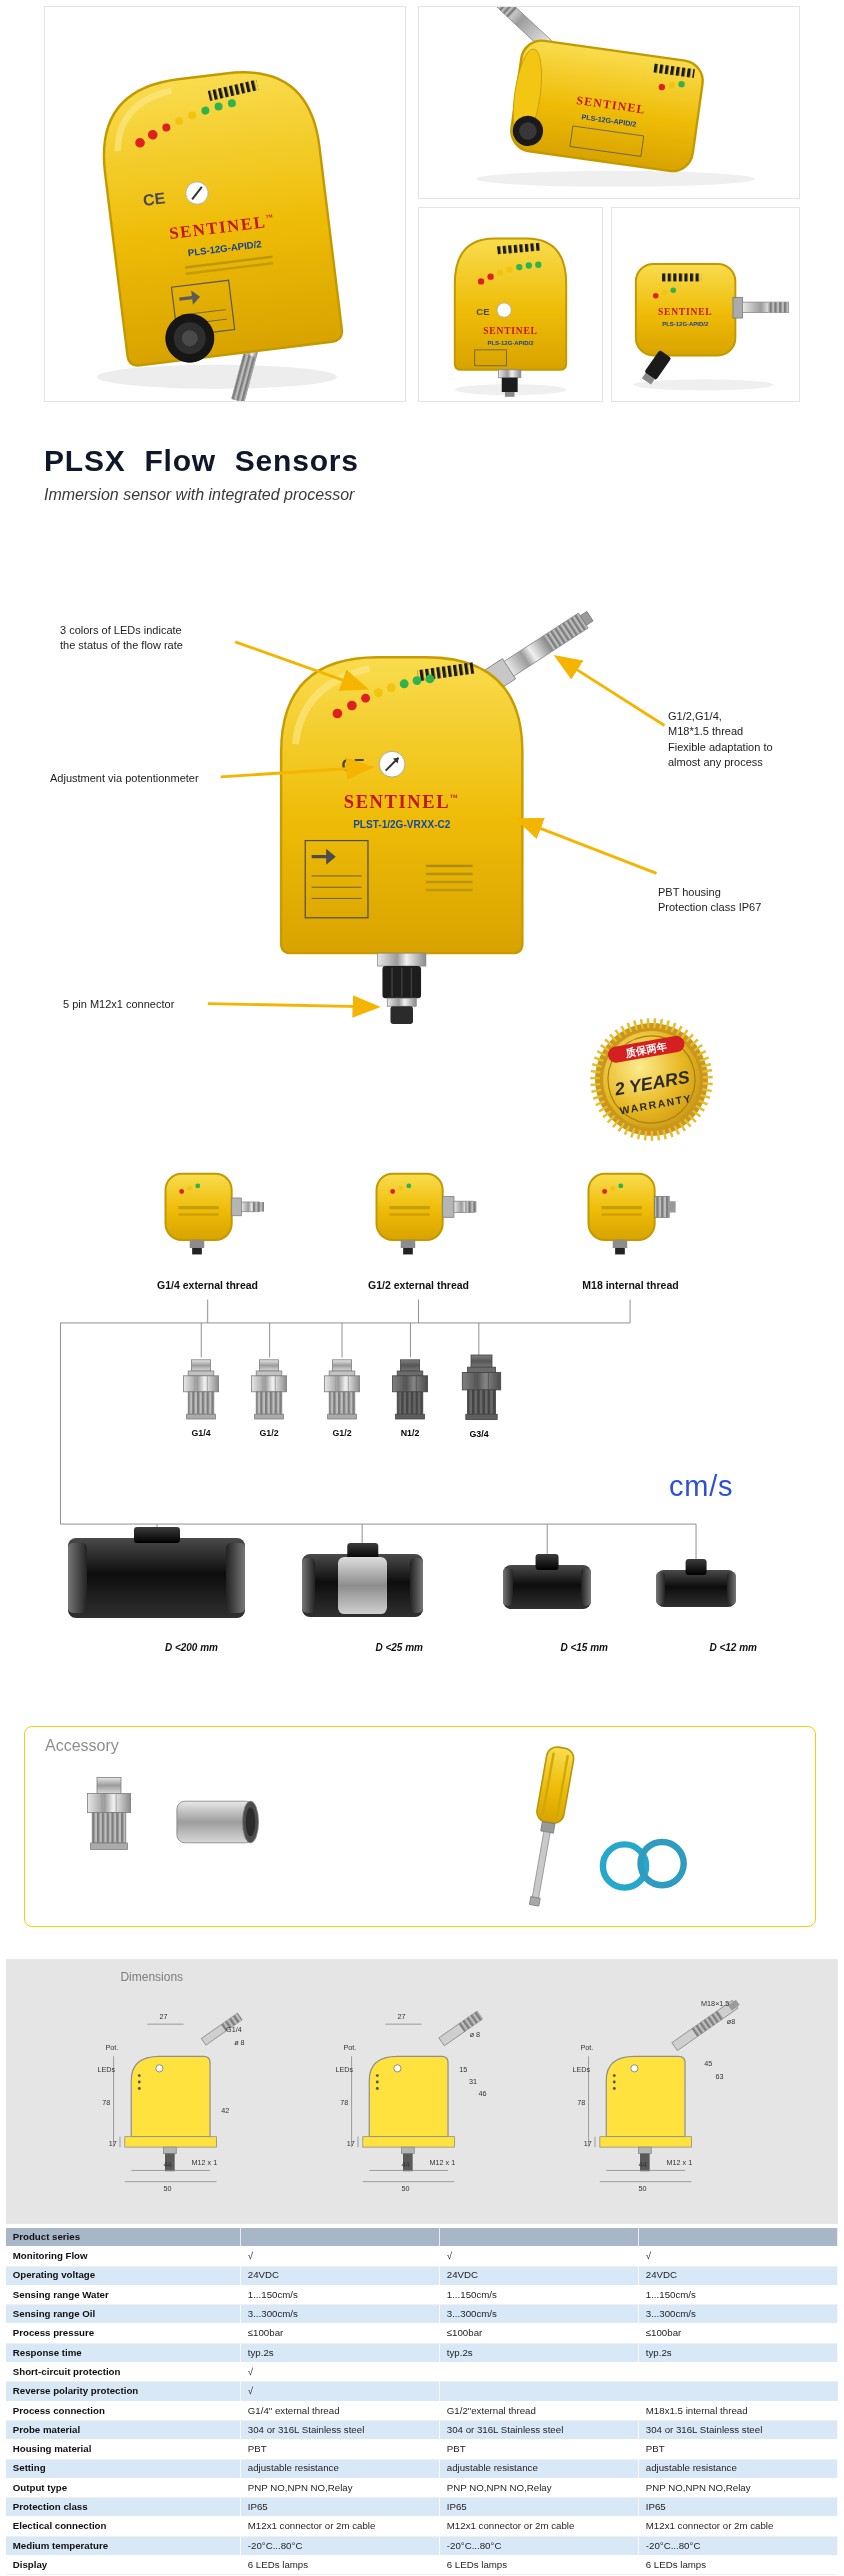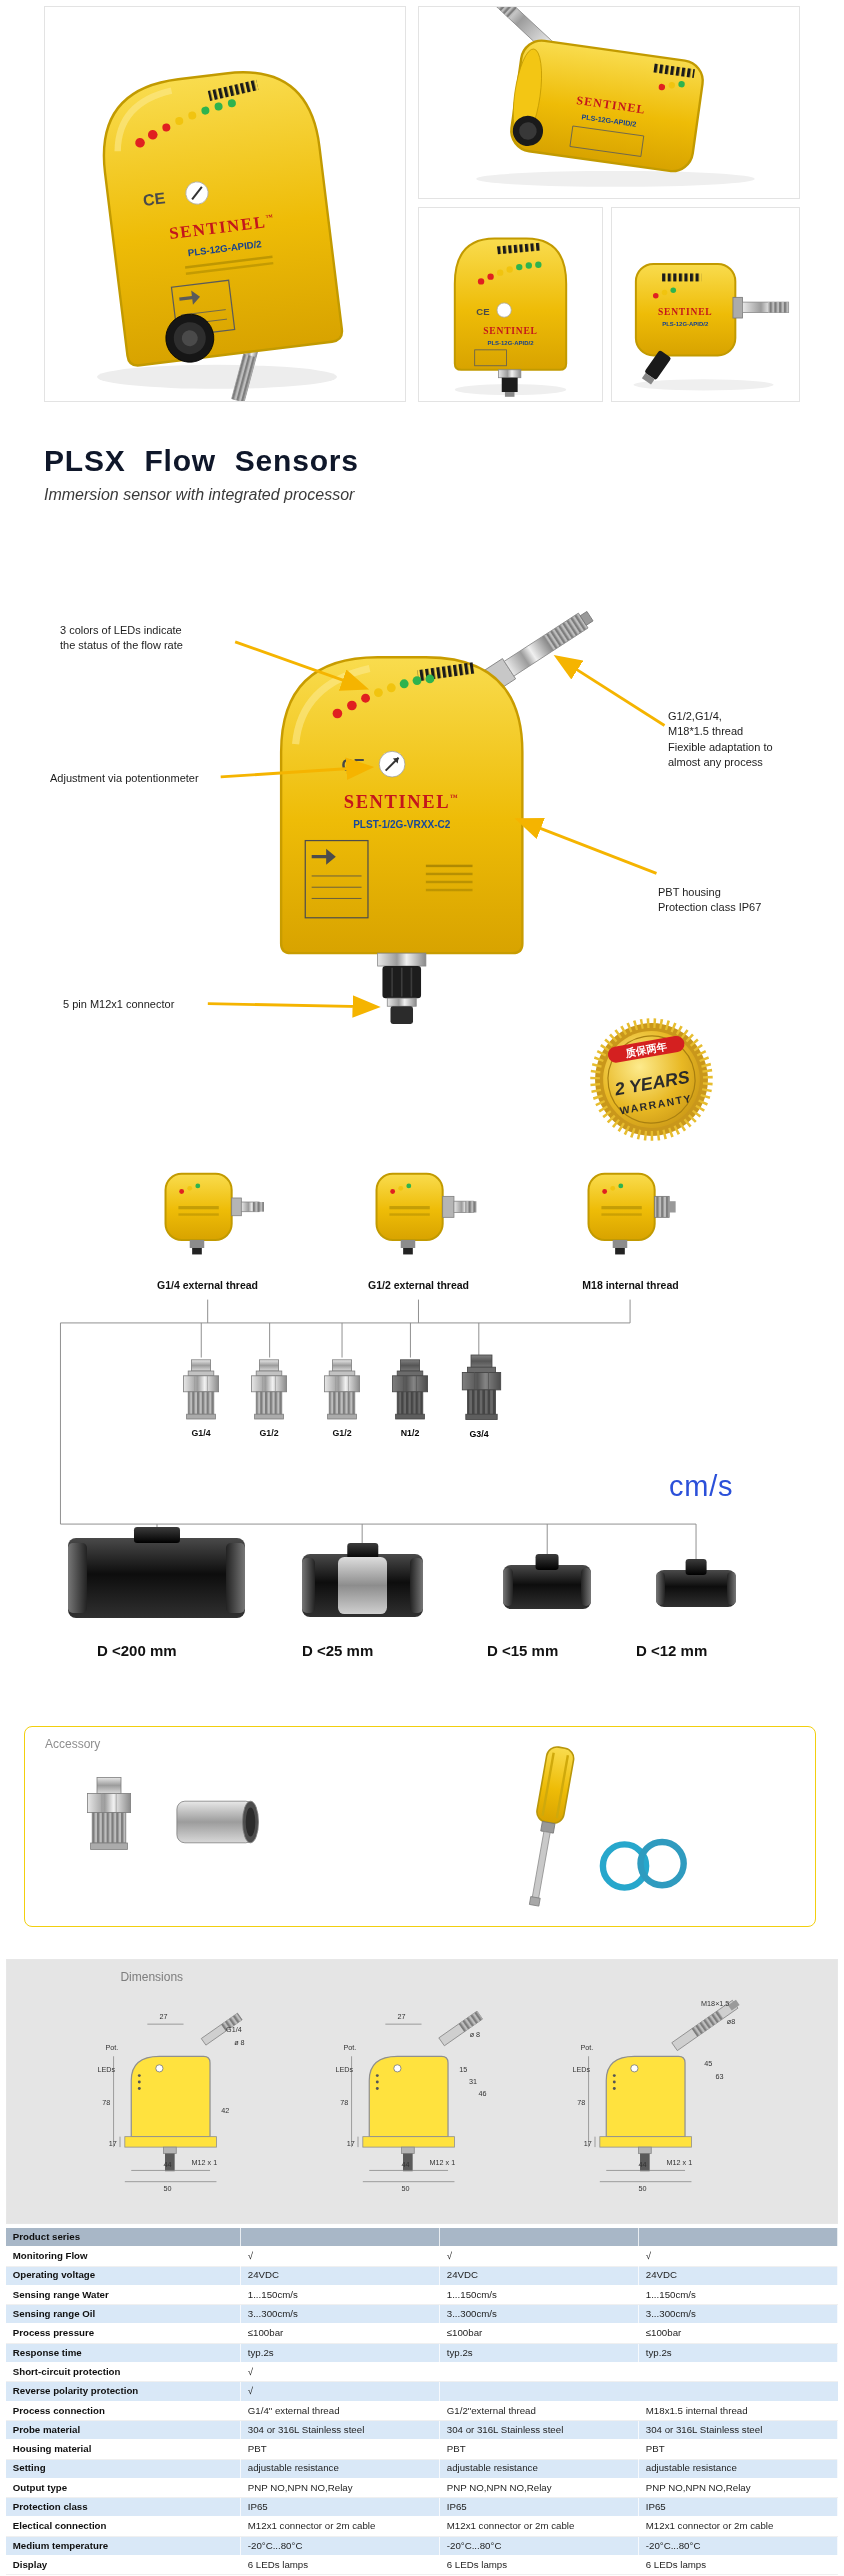--- a/index.html
+++ b/index.html
@@ -20,24 +20,24 @@
   .variant-label { position: absolute; font-size: 10.5px; font-weight: bold; color:#111; text-align: center; width: 137px; }
   .fitting { position: absolute; width: 56px; text-align: center; }
   .fitting-label { font-size: 8.8px; font-weight: bold; color:#111; margin-top: 0.8px; }
   .dark { filter: brightness(.55); }
   .pipe { position: absolute; }
   .pipe-body { position: relative; width: 100%; height: 100%; background: linear-gradient(180deg,#4a4a4a,#0d0d0d 45%,#303030); border-radius: 8px; }
   .pipe-stub { position: absolute; top: -11.3px; left: 50%; transform: translateX(-50%); width: 26%; height: 16px; background: linear-gradient(180deg,#3c3c3c,#000); border-radius: 3.2px; }
   .pipe-end-l, .pipe-end-r { position: absolute; top: 6%; width: 11%; height: 88%; border-radius: 4.8px; background: linear-gradient(90deg,#777,#222); }
   .pipe-end-l { left: 0; } .pipe-end-r { right: 0; background: linear-gradient(90deg,#222,#777); }
   .pipe-mid { position: absolute; top: 4%; left: 30%; width: 40%; height: 92%; border-radius: 6.4px; background: linear-gradient(180deg,#ddd,#8d8d8d 50%,#cfcfcf); }
-  .pipe-label { position: absolute; font-size: 15px; font-weight: bold; color:#111; text-align: left; width: 121px; }
+  .pipe-label { position: absolute; font-size: 10px; font-weight: bold; color:#111; text-align: right; width: 121px; font-style: italic; }
   .flow-unit { position: absolute; font-size: 29px; color: #2b50d9; letter-spacing: 0.8px; }
   .accessory-box { position: absolute; border: 1.6px solid #f2cf0e; border-radius: 8px; background: #fff; }
-  .accessory-title { position: absolute; left: 20px; top: 9.7px; font-size: 12px; color: #8e8e8e; }
+  .accessory-title { position: absolute; left: 20px; top: 9.7px; font-size: 16px; color: #8e8e8e; }
   .dims-panel { position: absolute; background: #e5e5e5; border: 0.8px solid #e7e7e7; }
   .dims-title { position: absolute; left: 113px; top: 9.7px; font-size: 12px; color: #7d7d7d; }
   .spec-table { position: absolute; left: 6.4px; top: 2228px; width: 832px; font-size: 9.7px; }
   .spec-row { display: flex; height: 19.3px; line-height: 18.5px; background: #fff; border-bottom: 0.8px solid #f0f0f0; }
   .spec-row-alt { background: #d9e8f7; border-bottom: 0.8px solid #fff; align-items: flex-end; }
   .spec-row-head { background: #a8b7c7; border-bottom: 0.8px solid #fff; justify-content: center; }
   .spec-label { width: 235px; padding-left: 6.4px; font-weight: bold; color: #101010; border-right: 0.8px solid rgba(255,255,255,.75); overflow: hidden; white-space: nowrap; }
   .spec-cell { width: 199px; padding-left: 6.4px; color: #1e1e1e; border-right: 0.8px solid rgba(255,255,255,.75); overflow: hidden; white-space: nowrap; }
   svg text { font-family: "Liberation Sans", sans-serif; }
   .serif { font-family: "Liberation Serif", serif; }

